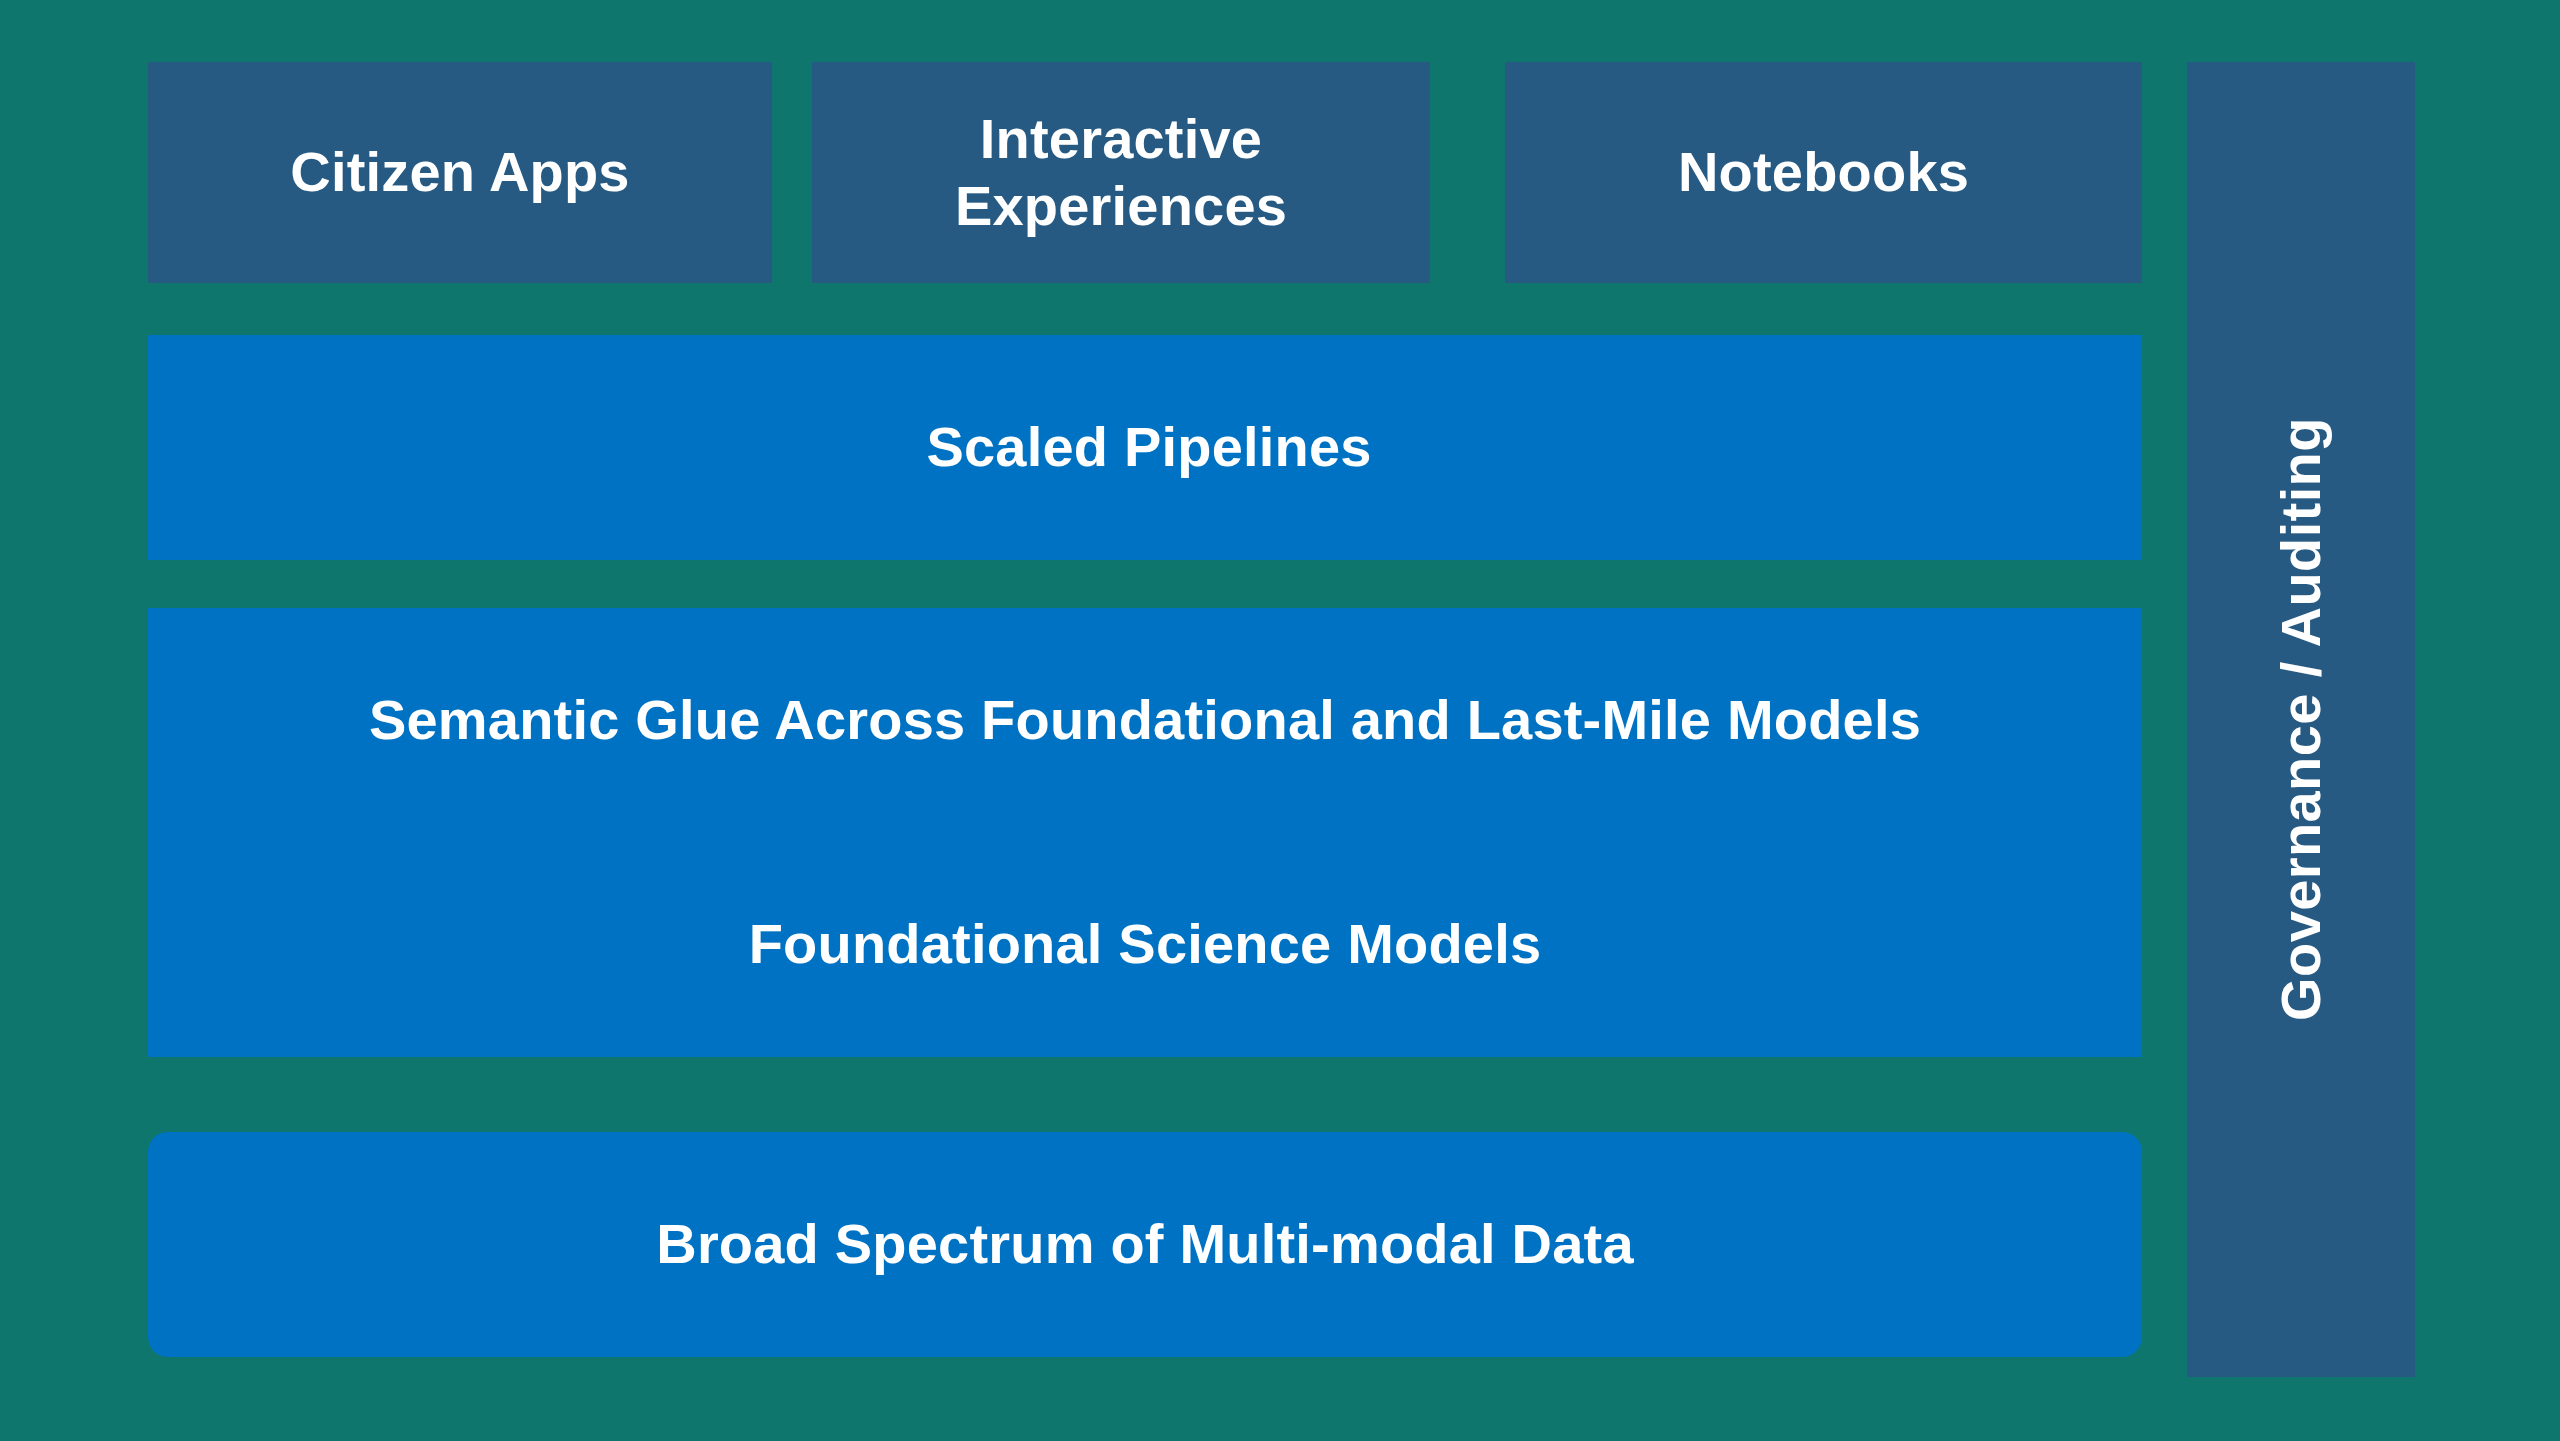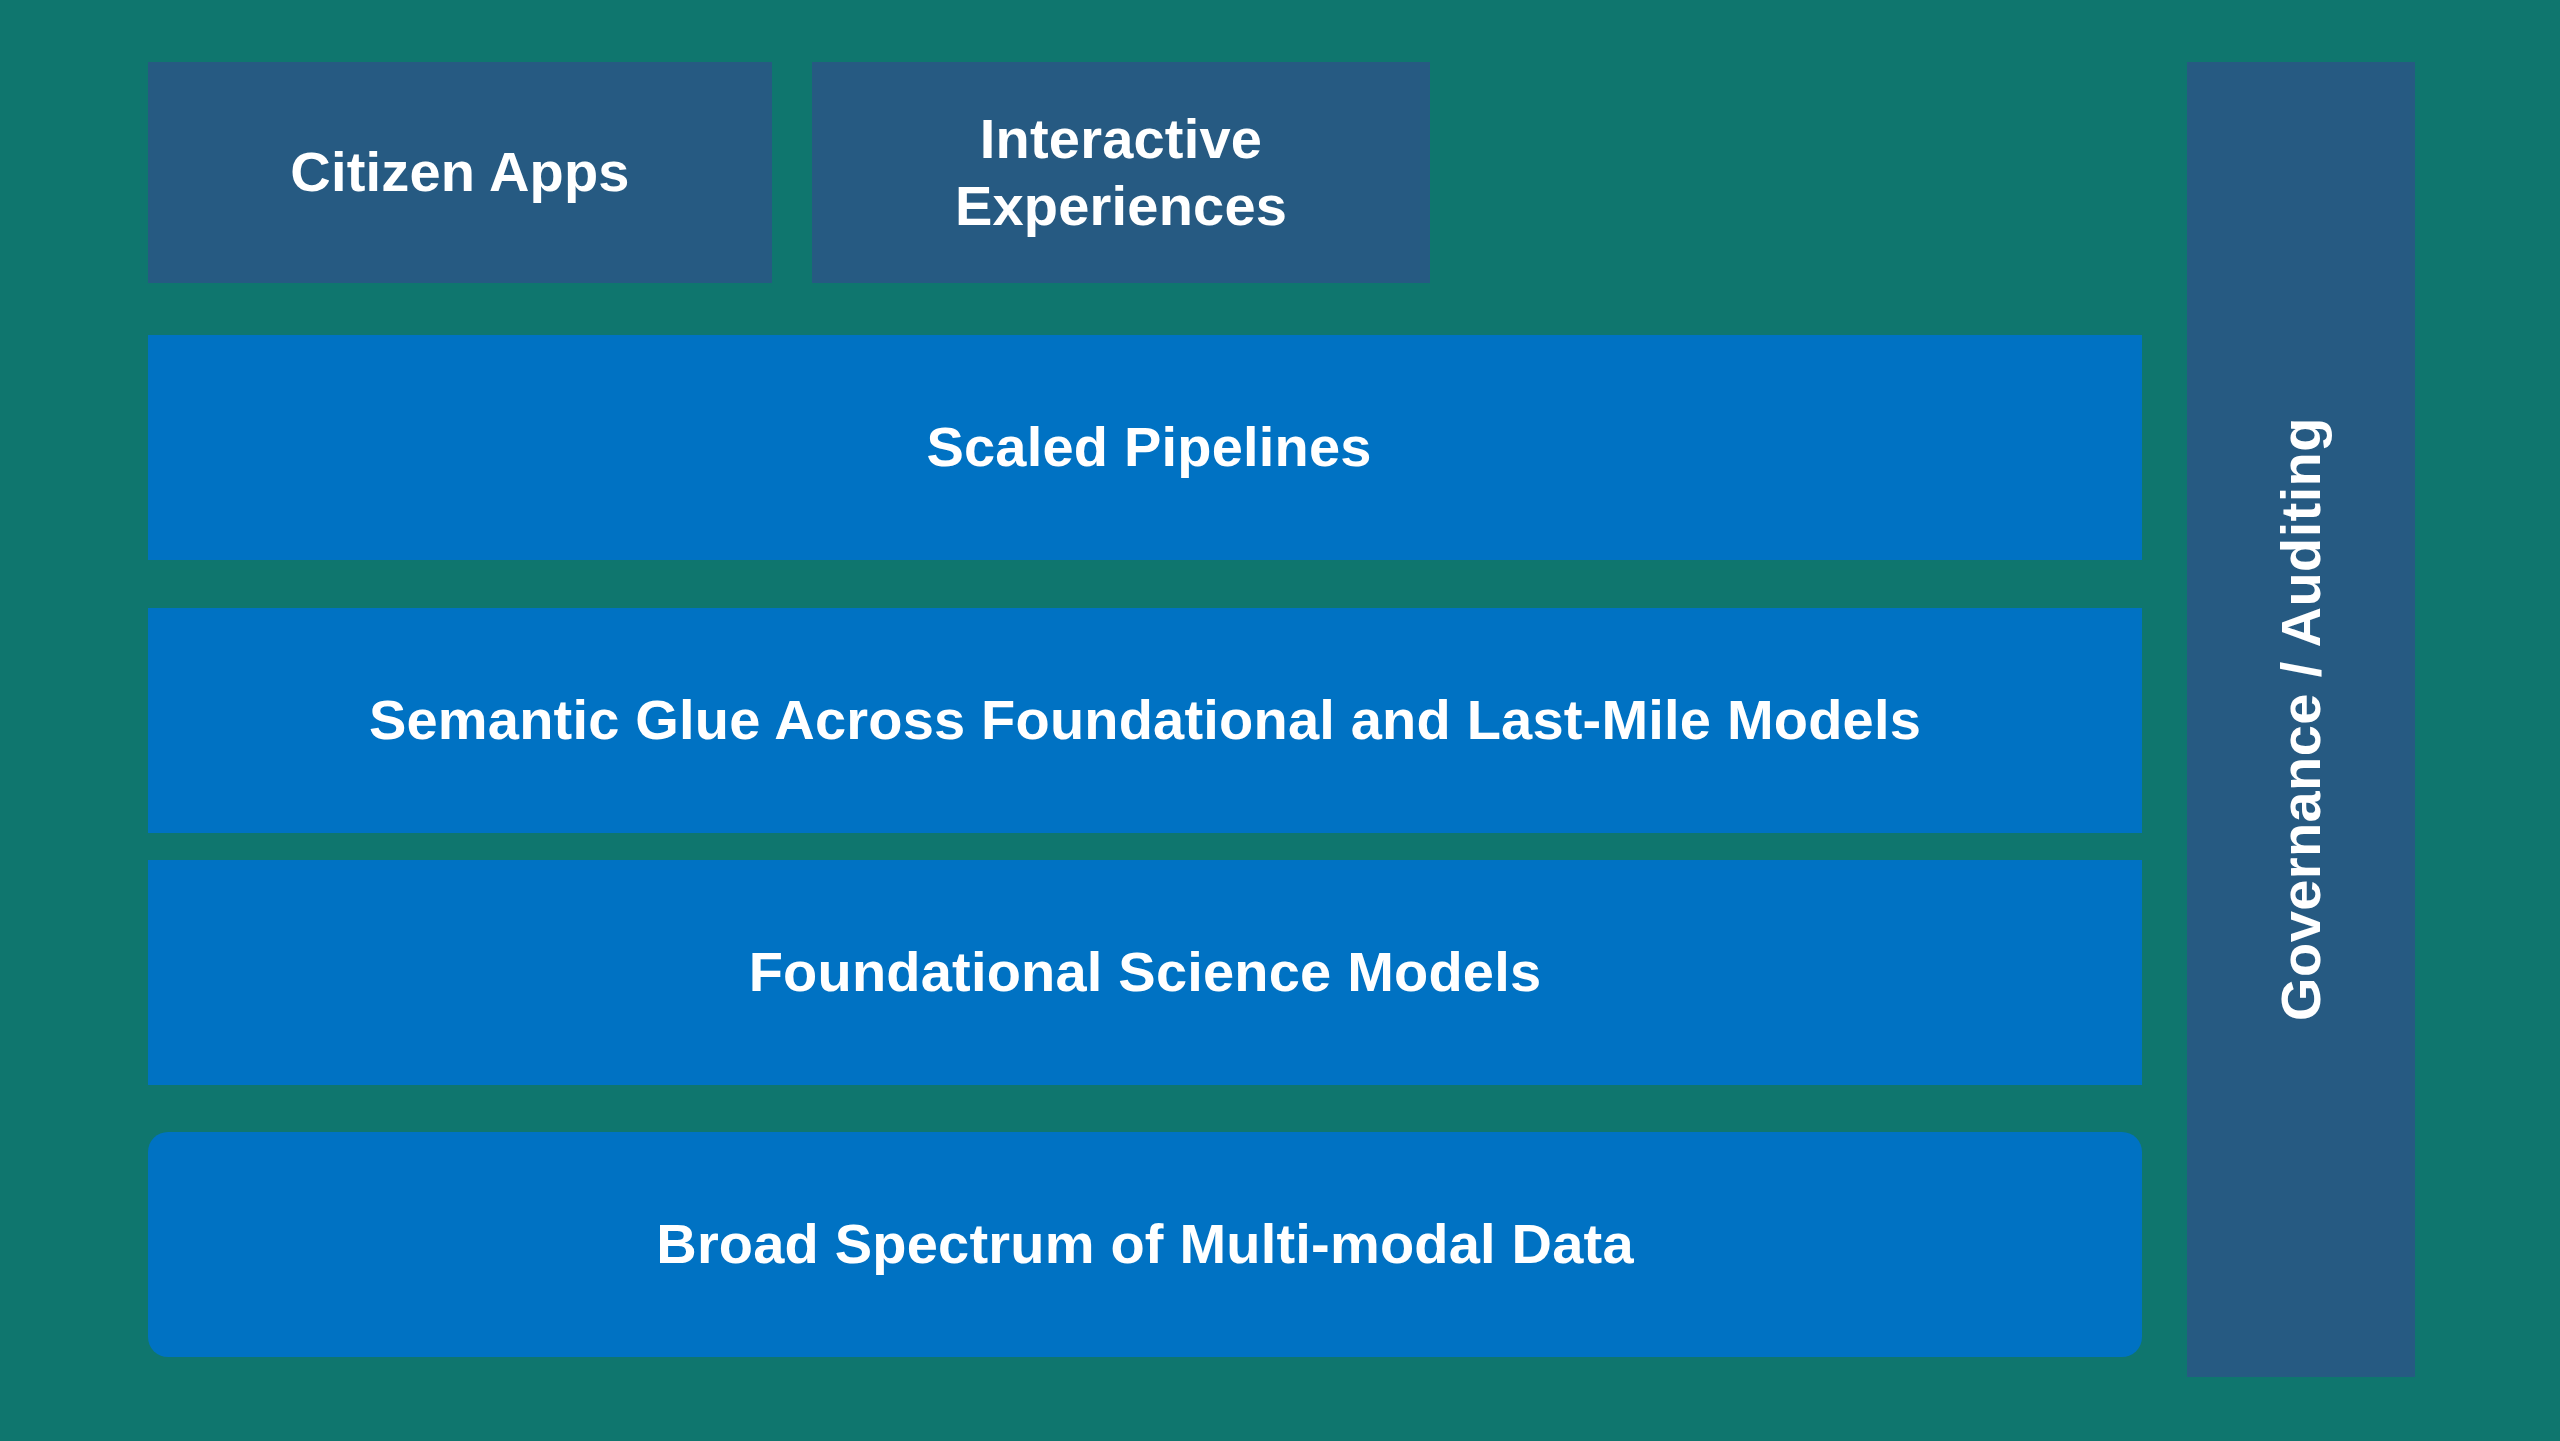--- a/index.html
+++ b/index.html
@@ -58,21 +58,21 @@
   .layer-bar {
     background: #0072C3;
     left: 148px;
     width: 1994px;
     height: 225px;
     font-size: 56px;
   }
 
   #bar-scaled-pipelines   { top: 335px; padding-left: 8px; }
   #bar-semantic-glue      { top: 608px; }
-  #bar-foundational-models{ top: 860px; }
+  #bar-foundational-models{ top: 832px; }
   #bar-multimodal-data    { top: 1132px; border-radius: 20px; }
 
   
   #rail-governance {
     background: #265A82;
     left: 2187px;
     top: 62px;
     width: 228px;
     height: 1315px;
   }
@@ -94,20 +94,23 @@
 
   <div class="block tile" id="tile-citizen-apps">
     <span class="tile-text">Citizen Apps</span>
   </div>
 
   <div class="block tile" id="tile-interactive-exp">
     <span class="tile-text">Interactive
 Experiences</span>
   </div>
 
+  <div class="block tile" id="tile-notebooks">
+    <span class="tile-text">Notebooks</span>
+  </div>
 
   <div class="block layer-bar" id="bar-scaled-pipelines">
     <span>Scaled Pipelines</span>
   </div>
 
   <div class="block layer-bar" id="bar-semantic-glue">
     <span>Semantic Glue Across Foundational and Last-Mile Models</span>
   </div>
 
   <div class="block layer-bar" id="bar-foundational-models">

